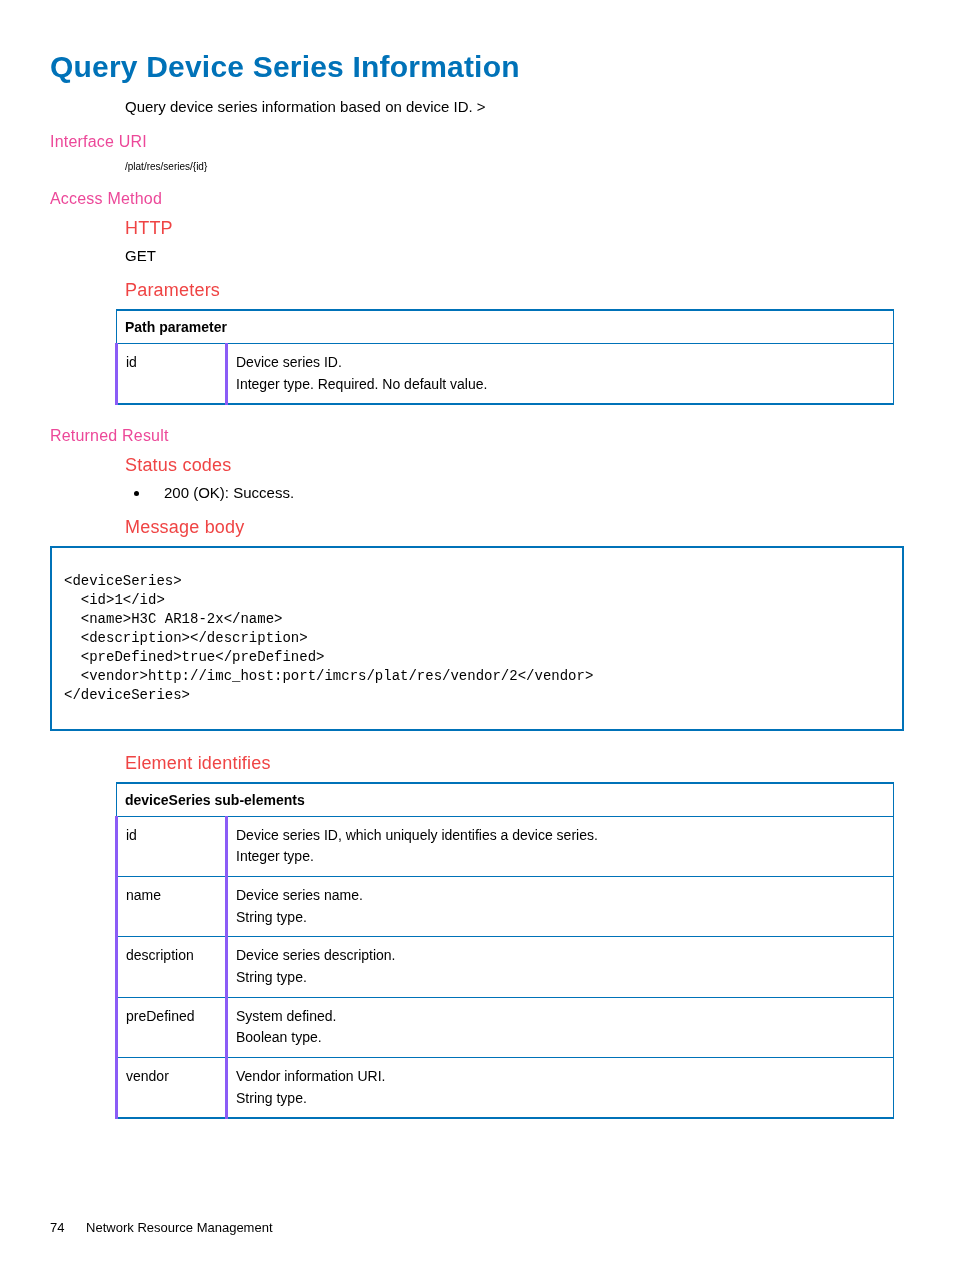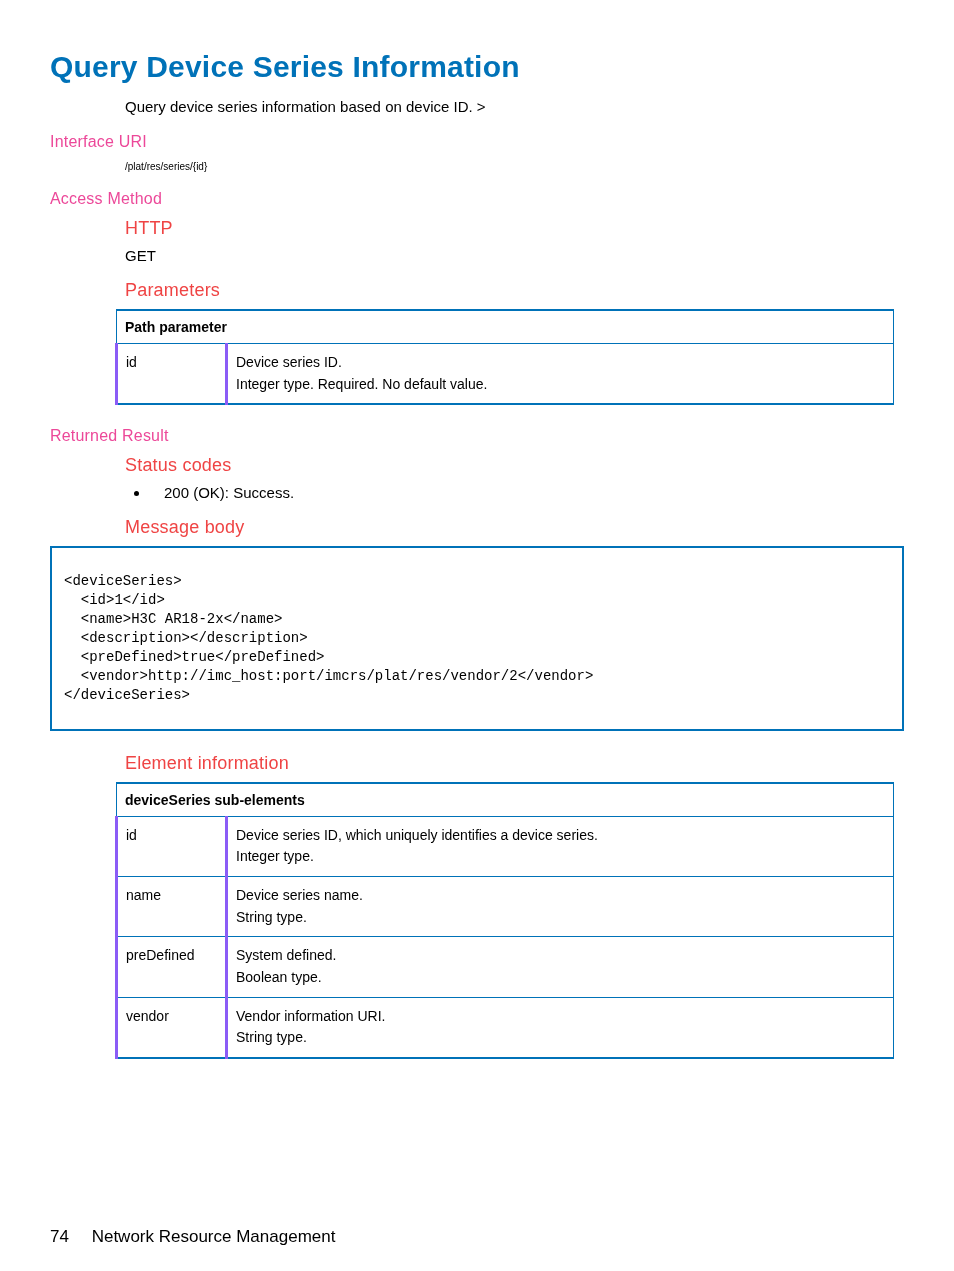--- a/index.html
+++ b/index.html
@@ -102,23 +102,23 @@
       border: 2px solid #0072b8;
       padding: 24px 12px;
       font-family: "Courier New", monospace;
       font-size: 14px;
       white-space: pre;
       margin-bottom: 22px;
       line-height: 1.35;
     }
     .footer {
       position: absolute;
-      bottom: 24px;
+      bottom: 36px;
       left: 50px;
-      font-size: 17px;
+      font-size: 13px;
       color: #000;
     }
     .footer .pnum {
       margin-right: 18px;
     }
   </style>
 </head>
 <body>
 
 <h1 class="page-title">Query Device Series Information</h1>
@@ -155,39 +155,44 @@
 
 <h3 class="subheading">Message body</h3>
 <div class="code-block">&lt;deviceSeries&gt;
   &lt;id&gt;1&lt;/id&gt;
   &lt;name&gt;H3C AR18-2x&lt;/name&gt;
   &lt;description&gt;&lt;/description&gt;
   &lt;preDefined&gt;true&lt;/preDefined&gt;
   &lt;vendor&gt;http://imc_host:port/imcrs/plat/res/vendor/2&lt;/vendor&gt;
 &lt;/deviceSeries&gt;</div>
 
-<h3 class="subheading">Element information</h3>
+<h3 class="subheading">Element identifies</h3>
 <table class="blue-table">
   <thead>
     <tr>
         <th colspan="2">deviceSeries sub-elements</th>
       </tr>
   </thead>
   <tbody>
       <tr>
         <td>id</td>
         <td style="white-space: pre-line;">Device series ID, which uniquely identifies a device series.
 Integer type.</td>
       </tr>
       <tr>
         <td>name</td>
         <td style="white-space: pre-line;">Device series name.
 String type.</td>
       </tr>
       <tr>
+        <td>description</td>
+        <td style="white-space: pre-line;">Device series description.
+String type.</td>
+      </tr>
+      <tr>
         <td>preDefined</td>
         <td style="white-space: pre-line;">System defined.
 Boolean type.</td>
       </tr>
       <tr>
         <td>vendor</td>
         <td style="white-space: pre-line;">Vendor information URI.
 String type.</td>
       </tr>
     </tbody>

